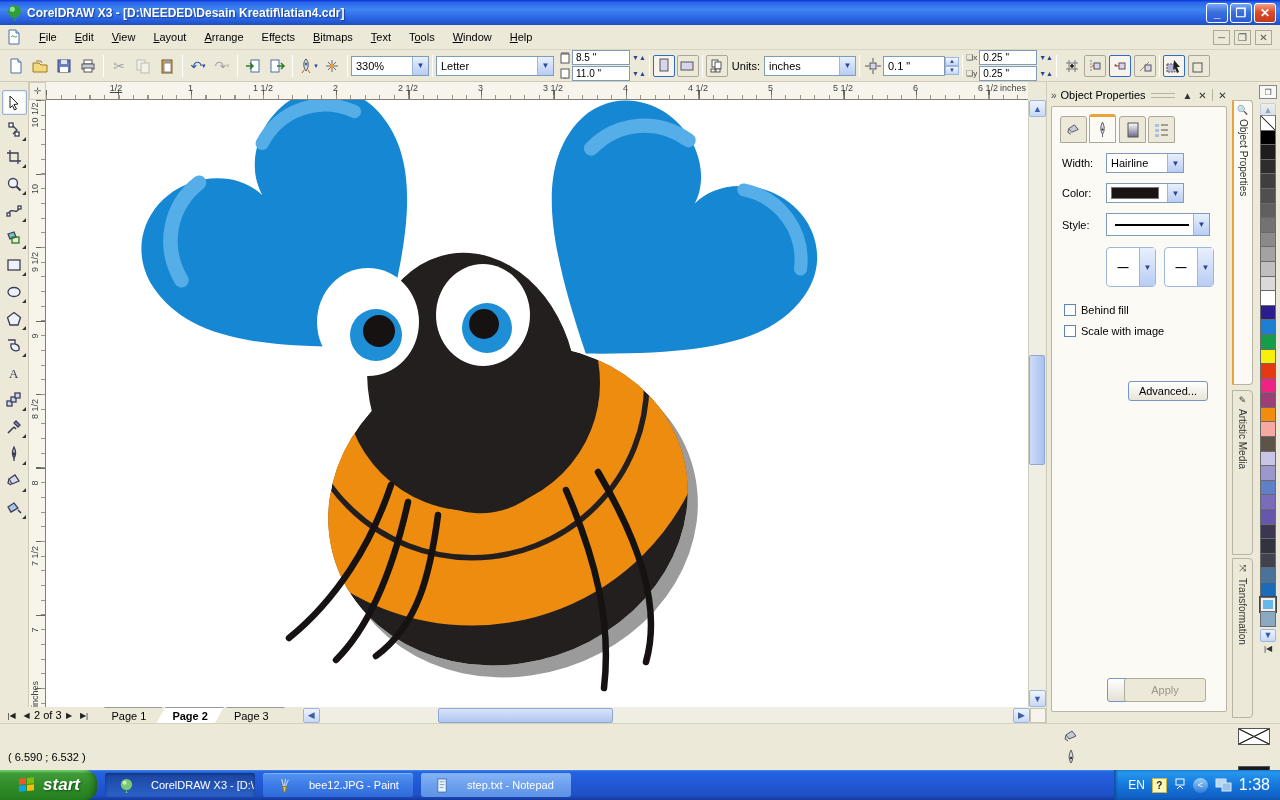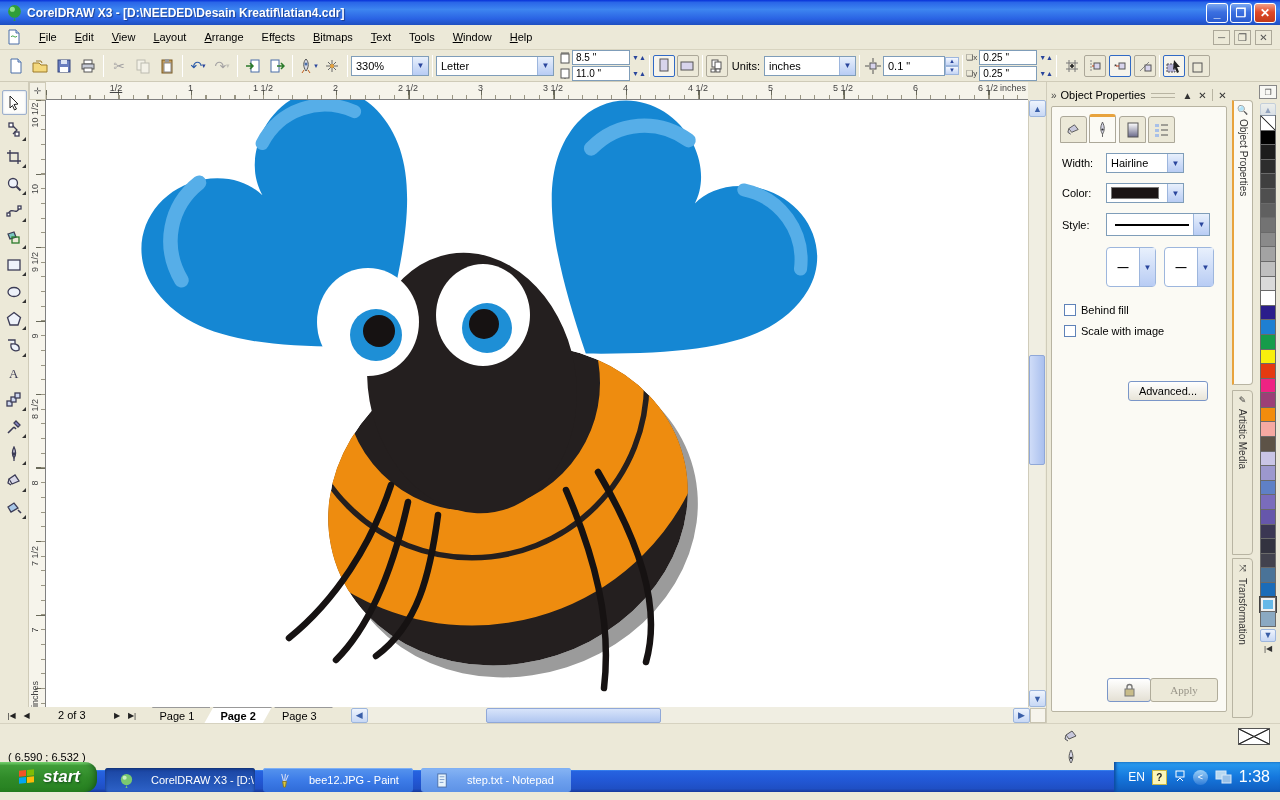--- a/index.html
+++ b/index.html
@@ -103,21 +103,21 @@
             color:#3a5fa8; display:flex; align-items:center; justify-content:center; font-size:9px; }
   #vscroll { left:1028px; top:100px; width:17px; height:607px; background:#f0eee2; border-left:1px solid #d0ccba; }
   #vscroll .up { position:absolute; top:0; left:0; width:17px; height:17px; }
   #vscroll .down { position:absolute; bottom:0; left:0; width:17px; height:17px; }
   #vscroll .thumb { position:absolute; top:255px; left:0px; width:16px; height:110px;
                     background:linear-gradient(90deg,#cfdcf8,#aac0ee); border:1px solid #90a8d8; border-radius:2px; }
 
   
   #pagebar { left:0; top:707px; width:1046px; height:16px; background:#ece9d8; display:flex; align-items:center; }
   .nav-btn { width:15px; height:13px; display:flex; align-items:center; justify-content:center; font-size:8px; color:#222; }
-  #page-count { margin:0 24px; font-size:11px;text-align:right; }
+  #page-count { margin:0 0; font-size:11px;text-align:right; }
   .ptab { height:16px; padding:4px 16px; display:flex; align-items:center; font-size:11px; background:#ece9d8;
           clip-path:polygon(9px 0,100% 0,calc(100% - 9px) 100%,0 100%); margin-left:-6px; border-top:1px solid #999; }
   .ptab.active { background:#fff; font-weight:bold; z-index:2; }
   #hscroll { display:flex; align-items:center; margin-left:18px; flex:1; height:16px; background:#f0eee2; }
   #hscroll .left,#hscroll .right { width:17px; height:15px; }
   #hscroll .track { flex:1; position:relative; height:15px; }
   #hscroll .thumb { position:absolute; left:118px; width:175px; top:0; height:15px;
                     background:linear-gradient(180deg,#d8e4fa,#b0c6f0); border:1px solid #90a8d8; border-radius:2px; }
   #hscroll .gripbox { width:16px; height:15px; background:#f6f4ec; border:1px solid #c8c4b2; }
 
@@ -152,22 +152,22 @@
   .arrowcombo { position:absolute; width:50px; height:40px; border:1px solid #9db6dd; border-radius:4px; background:#fff; display:flex; }
   .arrowcombo .samp { flex:1; display:flex; align-items:center; justify-content:center; font-weight:bold; }
   .arrowcombo .arrow { width:16px; background:linear-gradient(180deg,#e8f0fc,#b8ccf4); border-left:1px solid #9db6dd;
                        display:flex; align-items:center; justify-content:center; color:#29459c; font-size:8px; }
   .chkrow { position:absolute; left:12px; display:flex; align-items:center; gap:5px; }
   .chk { width:12px; height:12px; border:1px solid #5f82b8; background:#fff; }
   #advanced-btn { position:absolute; right:18px; top:274px; padding:3px 10px; border:1px solid #7a96c8; border-radius:3px;
                   background:linear-gradient(180deg,#fff,#e8e4d8); font-size:11px; }
   #lock-btn { position:absolute; left:55px; bottom:9px; width:44px; height:24px; border:1px solid #7a96c8; border-radius:3px;
               background:linear-gradient(180deg,#fff,#e4e0d4); display:flex; align-items:center; justify-content:center; }
-  #apply-btn { position:absolute; right:8px; bottom:9px; width:68px; height:24px; border:1px solid #b0ac9a; border-radius:3px;
-               background:#ece9d8; color:#9a968a; display:flex; align-items:center; justify-content:center;font-family:Liberation Serif, serif; }
+  #apply-btn { position:absolute; right:20px; bottom:9px; width:82px; height:24px; border:1px solid #b0ac9a; border-radius:3px;
+               background:#ece9d8; color:#9a968a; display:flex; align-items:center; justify-content:center; }
 
   
   #side-tabs { left:1232px; top:100px; width:22px; height:620px; }
   .side-tab { position:absolute; left:0; width:21px; background:#ece9d8; border:1px solid #b8b4a2; border-radius:0 4px 4px 0;
               display:flex; flex-direction:column; align-items:center; padding-top:4px; font-size:10px; color:#333; }
   .side-tab.active { background:#fbfaf4; border-left:2px solid #e8a33d; }
   .side-tab .vtext { writing-mode:vertical-rl; margin-top:4px; white-space:nowrap; }
 
   
   #palette { left:1256px; top:82px; width:24px; height:641px; background:#ece9d8; display:flex; flex-direction:column; align-items:center; }
@@ -175,22 +175,22 @@
                        display:flex; align-items:center; justify-content:center; color:#444; }
   .pal-cell { width:16px; height:15.6px; border:1px solid #6a6a6a; margin-top:-1px; }
   .pal-cell.none { background:
       linear-gradient(to top right, #fff 46%, #333 48%, #333 52%, #fff 54%),
       linear-gradient(to bottom right, #fff 46%, #333 48%, #333 52%, #fff 54%), #fff; }
   .pal-cell.selected { outline:2px solid #f0f0f0; outline-offset:-3px; box-shadow:0 0 0 1px #444; }
   .pal-arrow { width:16px; height:13px; margin-top:2px; }
   .pal-end { font-size:8px; color:#333; margin-top:2px; }
 
   
-  #taskbar { left:0; top:770px; width:1280px; height:22px;
-             background:linear-gradient(180deg,#3f8cf3 0%,#2663e0 6%,#2258d6 45%,#1f4fc4 85%,#16399c 100%); display:flex; align-items:flex-end; }
+  #taskbar { left:0; top:770px; width:1280px; height:30px;
+             background:linear-gradient(180deg,#3f8cf3 0%,#2663e0 6%,#2258d6 45%,#1f4fc4 85%,#16399c 100%); display:flex; align-items:center; }
   #start-btn { width:97px; height:30px; border-radius:0 12px 12px 0;
                background:linear-gradient(180deg,#7ede77 0%,#3f9c38 12%,#2f8a28 55%,#268020 100%);
                display:flex; align-items:center; justify-content:center; gap:6px;
                color:#fff; font-style:italic; font-weight:bold; font-size:17px; text-shadow:1px 1px 2px #14501a;
                box-shadow:inset -6px 0 8px -6px #0d3d12; }
   .task-btn { height:24px; margin-left:8px; width:150px; border-radius:3px; display:flex; align-items:center; gap:17px;
               padding:0 14px; color:#fff; font-size:11px;
               background:linear-gradient(180deg,#5694ee 0%,#3d7ce8 50%,#2f6bd8 100%); box-shadow:inset 0 1px 0 #7fb0f4;
               white-space:nowrap; overflow:hidden; }
   .task-btn.active { background:linear-gradient(180deg,#1b44a0 0%,#2456b8 60%,#2e62c8 100%); box-shadow:inset 0 1px 3px #10306e; }

